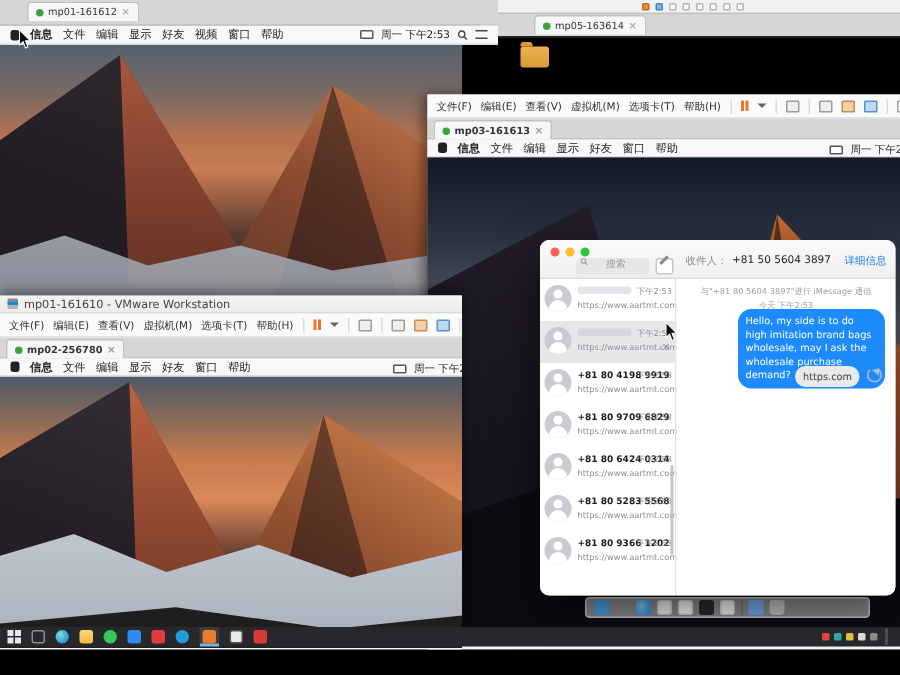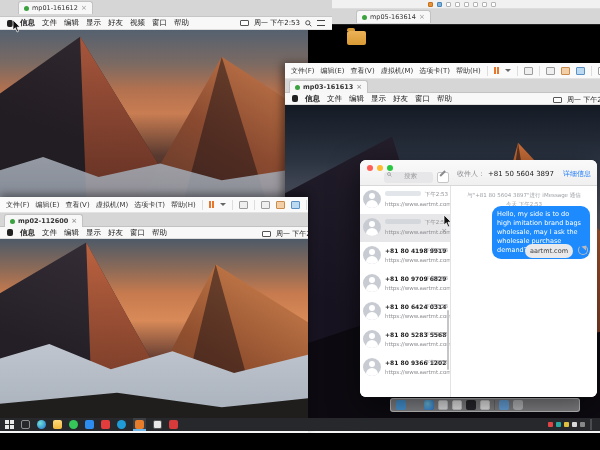--- a/index.html
+++ b/index.html
@@ -82,21 +82,21 @@
   .di { width:10px; height:10px; border-radius:2px; flex:0 0 auto; }
   .dock-sep { width:1px; height:10px; background:rgba(80,80,80,.4); }
 
   
   #messages { left:360px; top:160px; width:237px; height:237px; background:#fff; border-radius:6px; box-shadow:0 10px 30px rgba(0,0,0,.55); overflow:hidden; }
   #mw-toolbar { position:absolute; left:0; top:0; right:0; height:26px; background:linear-gradient(#fafafa,#f0f0f0); border-bottom:1px solid #d8d8d8; }
   .lt { width:6px; height:6px; border-radius:50%; }
   #mw-search { position:absolute; left:24px; top:12px; width:49px; height:11px; background:#e7e7e9; border-radius:3px; display:flex; align-items:flex-start; gap:12px; padding:0 3px; font-size:6.5px; color:#9b9b9f; }
   #mw-compose { position:absolute; left:77px; top:12px; width:12px; height:11px; border:1px solid #c6c6c9; border-radius:2px; background:#fff; }
   #mw-compose::after { content:""; position:absolute; left:2px; top:2px; width:7px; height:1.5px; background:#8a8a8e; transform:rotate(-45deg); transform-origin:left center; }
-  #mw-torow { position:absolute; left:97px; right:6px; top:9px; display:flex; align-items:center; gap:3px; font-size:7px; }
+  #mw-torow { position:absolute; left:97px; right:6px; top:9px; display:flex; gap:3px; font-size:7px; }
   #mw-torow .tolab { color:#8e8e93; } #mw-torow .tonum { color:#1c1c1e; }
   #mw-torow .details { margin-left:auto; color:#1f7cf9; }
   #mw-divider { position:absolute; left:90px; top:26px; bottom:0; width:1px; background:#e3e3e5; }
   #mw-list { position:absolute; left:0; top:26px; width:90px; bottom:0; background:#fff; }
   .crow { position:relative; height:28px; }
   .crow.sel { background:#e7e7e9; }
   .avatar { position:absolute; left:3px; top:4px; width:18px; height:18px; border-radius:50%; background:#c8ccd2; overflow:hidden; }
   .avatar::before { content:""; position:absolute; left:6px; top:3px; width:6px; height:6px; border-radius:50%; background:#fff; }
   .avatar::after { content:""; position:absolute; left:3px; top:10px; width:12px; height:8px; border-radius:6px 6px 0 0; background:#fff; }
   .cnum { position:absolute; left:25px; top:5px; font-size:6px; font-weight:bold; color:#1c1c1e; white-space:nowrap; }
@@ -242,20 +242,24 @@
         <div class="sky"></div>
           <div class="m1"></div>
           <div class="m2"></div>
           <div class="m2s"></div>
           <div class="fg"></div>
       </div>
     </div>
   </div>
 
   <div class="abs" id="win-ll">
+    <div class="vm-titlebar">
+      <span class="vm-logo"></span>
+      <span>mp01-161610 - VMware Workstation</span>
+    </div>
     <div class="vm-menurow">
       <span>文件(F)</span>
       <span>编辑(E)</span>
       <span>查看(V)</span>
       <span>虚拟机(M)</span>
       <span>选项卡(T)</span>
       <span>帮助(H)</span>
       <span class="tb-sep"></span>
       <span class="tb-pause">
           <i></i>
@@ -267,21 +271,21 @@
       <span class="tb-sep"></span>
       <span class="tb-ic c1"></span>
       <span class="tb-ic c2"></span>
       <span class="tb-ic c3"></span>
       <span class="tb-sep"></span>
 
     </div>
     <div class="tabstrip">
       <div class="vtab" style="left:4px;">
         <span class="vmdot"></span>
-        <span>mp02-112600</span>
+        <span>mp02-256780</span>
         <span class="tclose">×</span>
       </div>
     </div>
     <div class="macbar" id="ll-macbar">
       <span class="apple"></span>
       <span class="mitem" style="font-weight:bold;">信息</span>
       <span class="mitem">文件</span>
       <span class="mitem">编辑</span>
       <span class="mitem">显示</span>
       <span class="mitem">好友</span>
@@ -383,21 +387,21 @@
       </div>
     </div>
     <div id="mw-scroll"></div>
     <div id="mw-divider"></div>
     <div id="mw-chat">
       <div class="intro">
         <div>与"+81 80 5604 3897"进行 iMessage 通信</div>
         <div>今天 下午2:53</div>
       </div>
       <div class="bub-out">Hello, my side is to do high imitation brand bags wholesale, may I ask the wholesale purchase demand?</div>
-      <div class="bub-link">aartmt.com</div>
+      <div class="bub-link">https.com</div>
       <div class="spin"></div>
     </div>
   </div>
 
   <svg class="abs cursor" style="left:12px; top:20px;" width="9" height="13" viewBox="0 0 9 13">
     <path d="M1,0 L1,10 L3.4,7.8 L5,12 L6.6,11.3 L5,7.2 L8,7 Z" fill="#111" stroke="#fff" stroke-width="0.7"></path>
   </svg>
   <svg class="abs cursor" style="left:443px; top:215px;" width="9" height="13" viewBox="0 0 9 13">
     <path d="M1,0 L1,10 L3.4,7.8 L5,12 L6.6,11.3 L5,7.2 L8,7 Z" fill="#111" stroke="#fff" stroke-width="0.7"></path>
   </svg>

